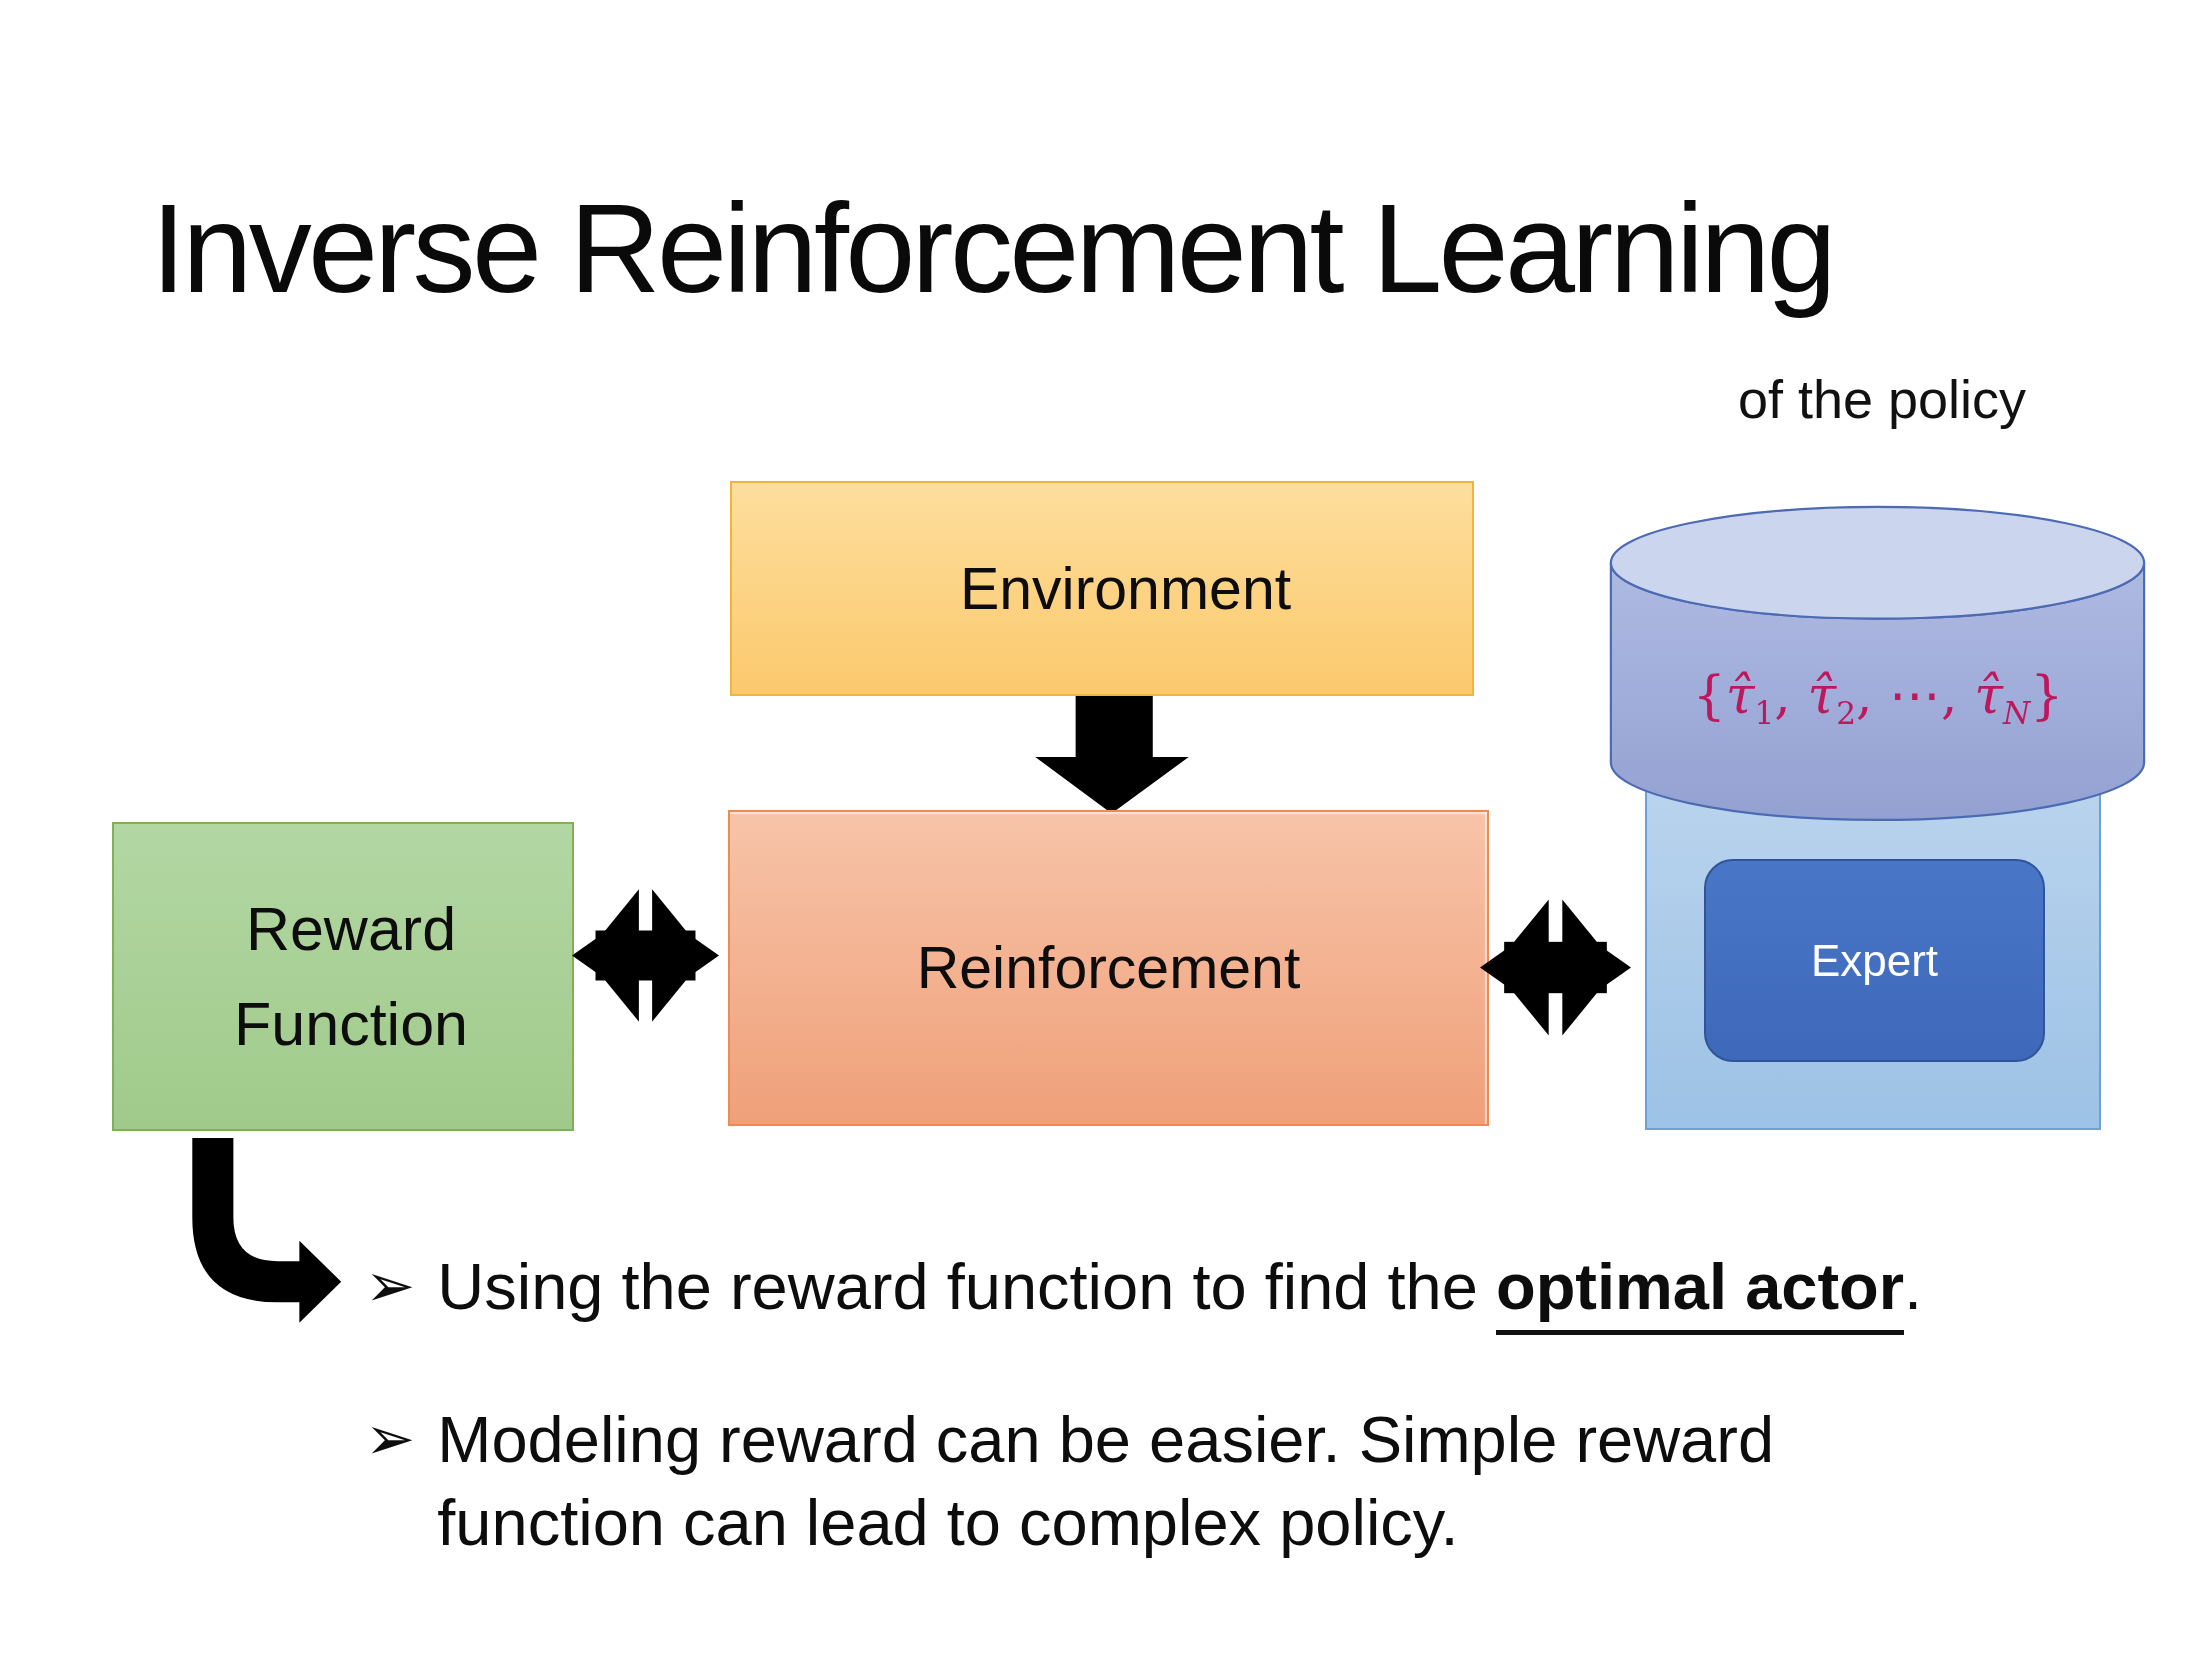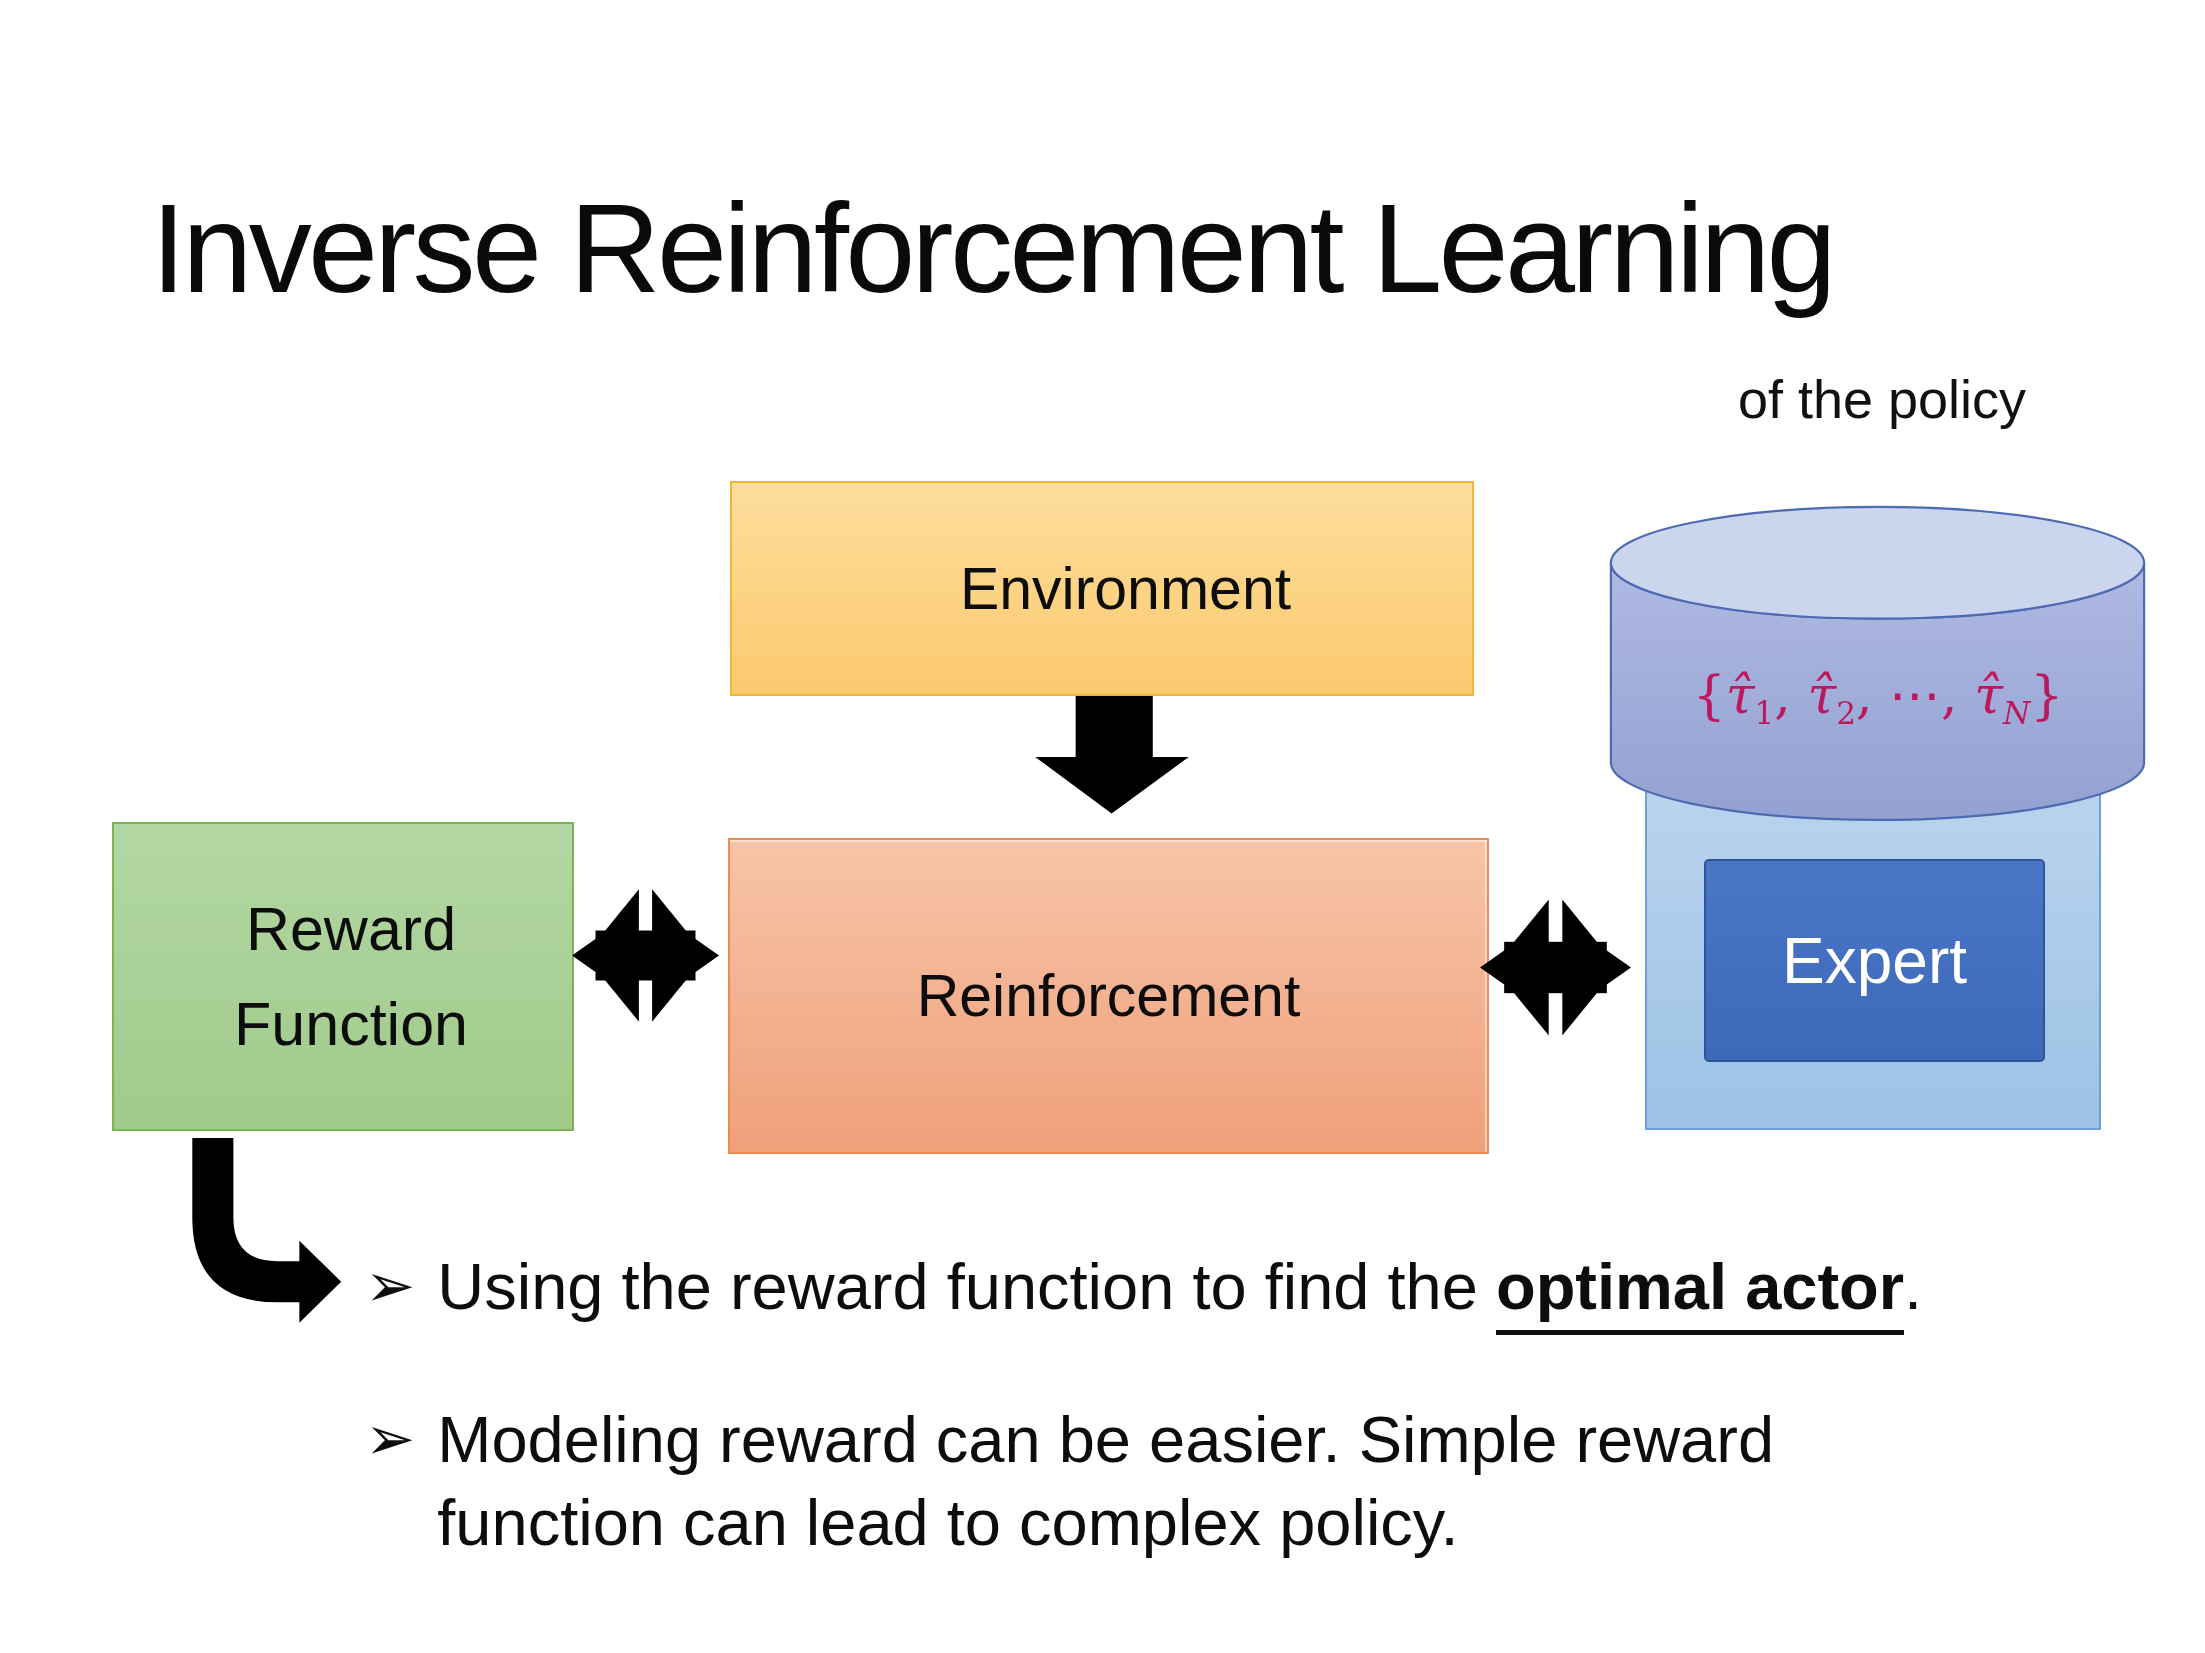--- a/index.html
+++ b/index.html
@@ -12,30 +12,30 @@
   #demo-label{left:1610px;top:364px;width:544px;text-align:center;font-size:54px;line-height:1.3;color:#111;}
 
   .box{display:flex;align-items:center;justify-content:center;text-align:center;}
 
   #env-box{left:730px;top:481px;width:744px;height:215px;
            background:linear-gradient(#fdde9d,#fbc96d);border:2.9px solid #f2b33c;box-sizing:border-box;
            font-size:59px;padding-left:47px;}
   #reward-box{left:112px;top:822px;width:462px;height:309px;
            background:linear-gradient(#b3d7a3,#a0ca8b);border:2.2px solid #7db356;box-sizing:border-box;
            font-size:61px;line-height:1.55;padding-left:16px;}
-  #rl-box{left:728px;top:838px;width:761px;height:316px;
+  #rl-box{left:728px;top:810px;width:761px;height:316px;
            background:linear-gradient(#f7c4a9,#efa079);border:2.2px solid #ed8c52;box-sizing:border-box;
            box-shadow:inset 0 5.1px 0 -2.9px rgba(255,255,255,.45), inset -5.1px 0 0 -2.9px rgba(255,255,255,.45);
            font-size:59px;line-height:1.8;}
 
   #expert-container{left:1645px;top:735px;width:456px;height:395px;
            background:linear-gradient(#bed6ef,#9cc2e5);border:2.2px solid #6f9fd4;box-sizing:border-box;z-index:1;}
-  #expert-btn{left:1704px;top:859px;width:341px;height:203px;border-radius:5px;
+  #expert-btn{left:1704px;top:859px;width:341px;height:203px;border-radius:29px;
            background:linear-gradient(#4a76c8,#3e69ba);border:2.9px solid #2f5597;box-sizing:border-box;
-           color:#ffffff;font-size:64px;z-index:3;}
+           color:#ffffff;font-size:44px;z-index:3;}
 
   #cylinder{left:1607px;top:504px;width:541px;height:332px;z-index:2;}
   #formula{left:1654px;top:665px;width:448px;text-align:center;z-index:4;
            font-family:"DejaVu Serif",serif;font-size:52px;color:#be185d;white-space:nowrap;}
   #formula i{font-style:italic;}
   #formula sub{font-size:60%;}
   #formula .dots{font-family:"DejaVu Sans",sans-serif;}
 
   svg{display:block;}
 

